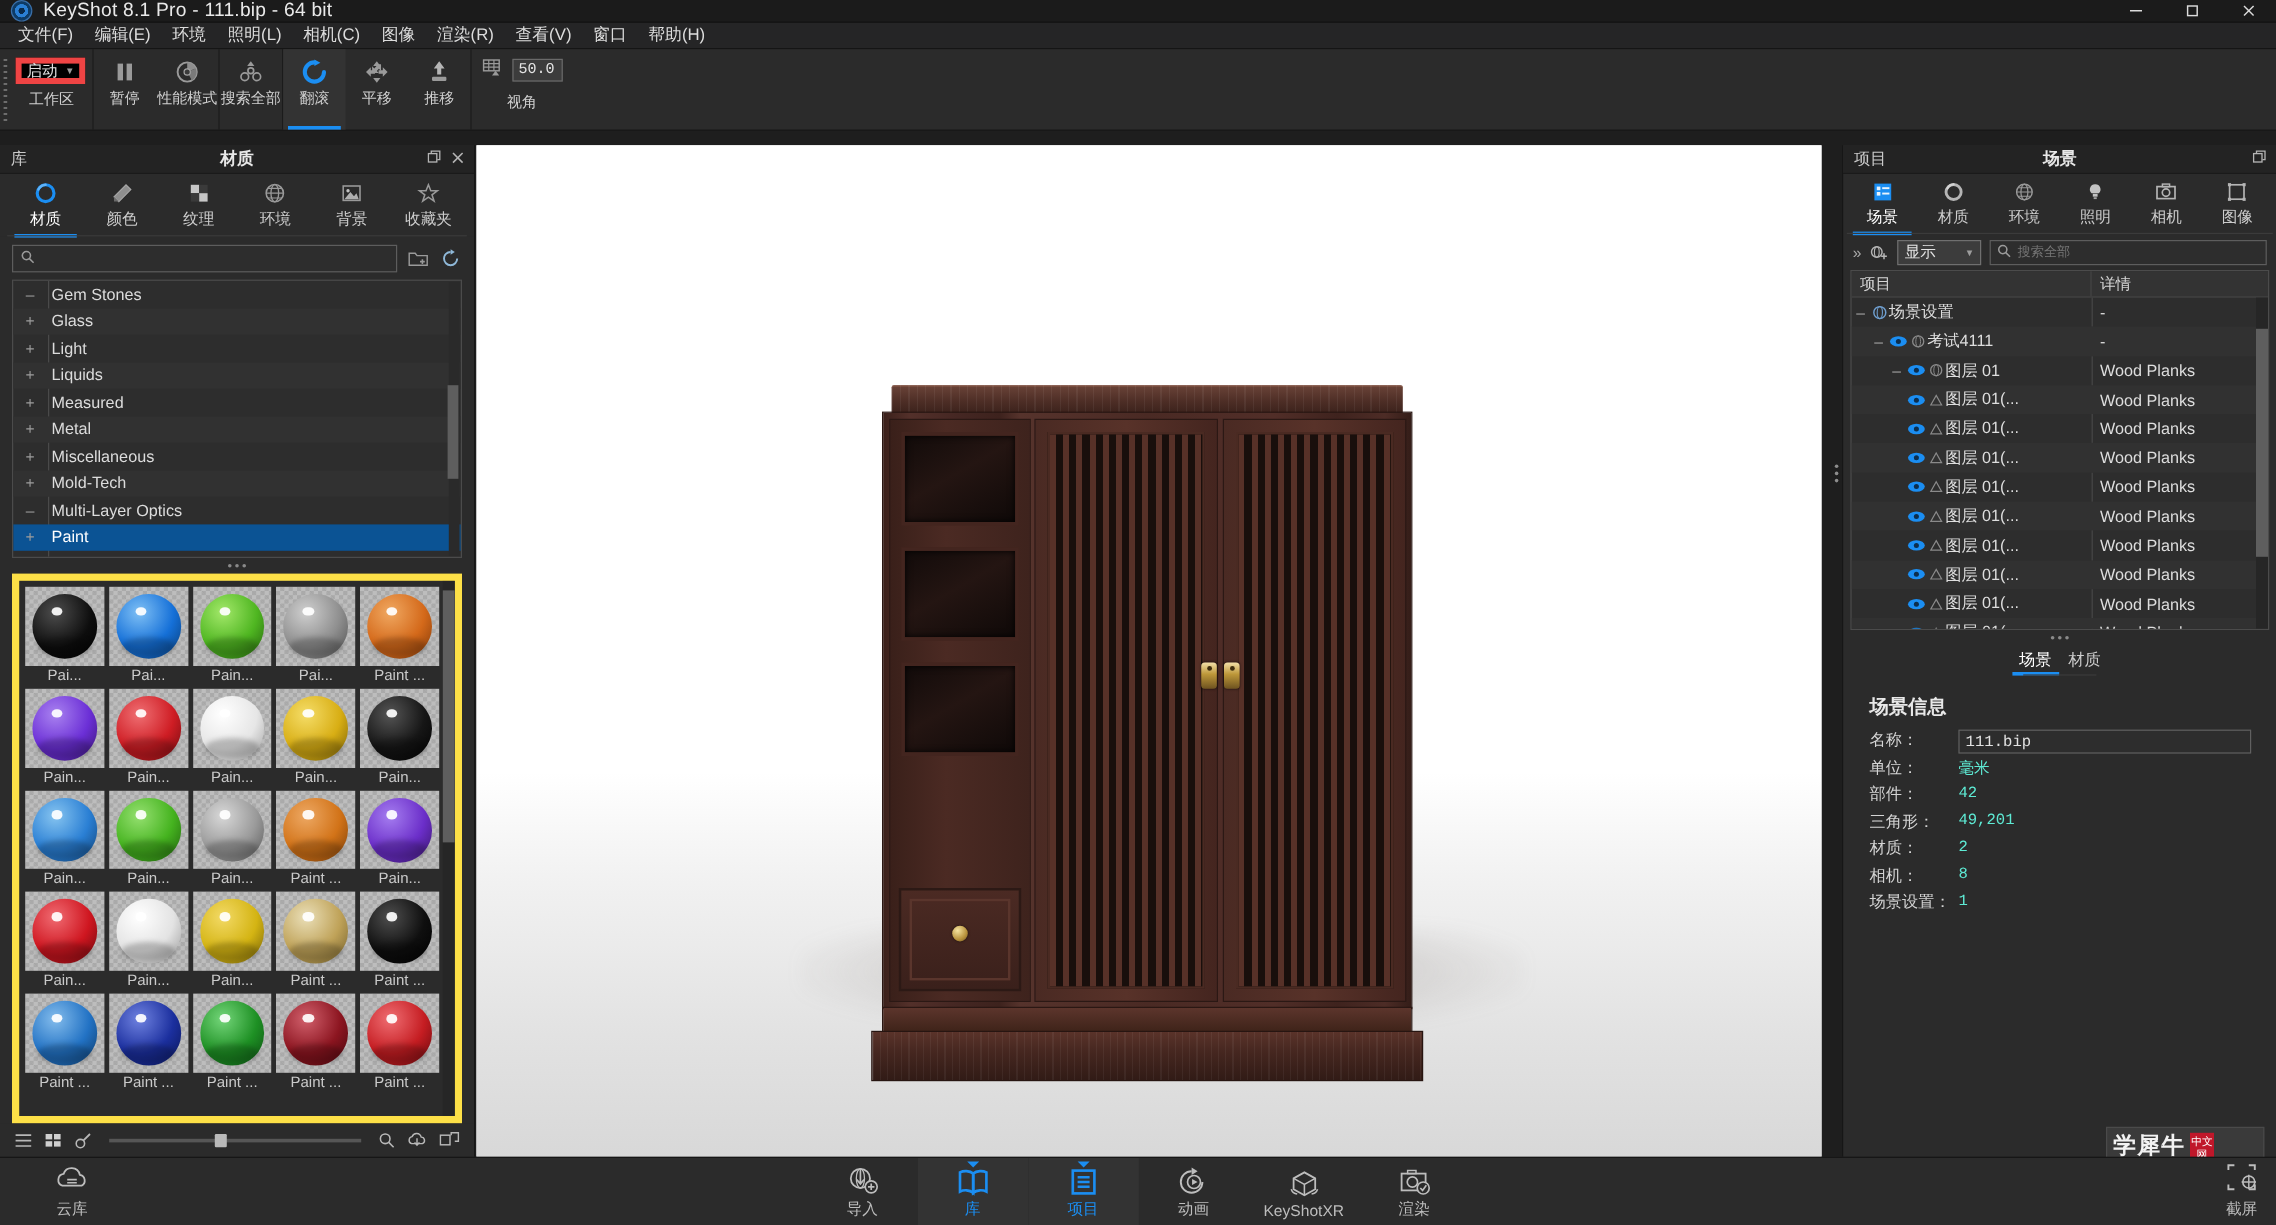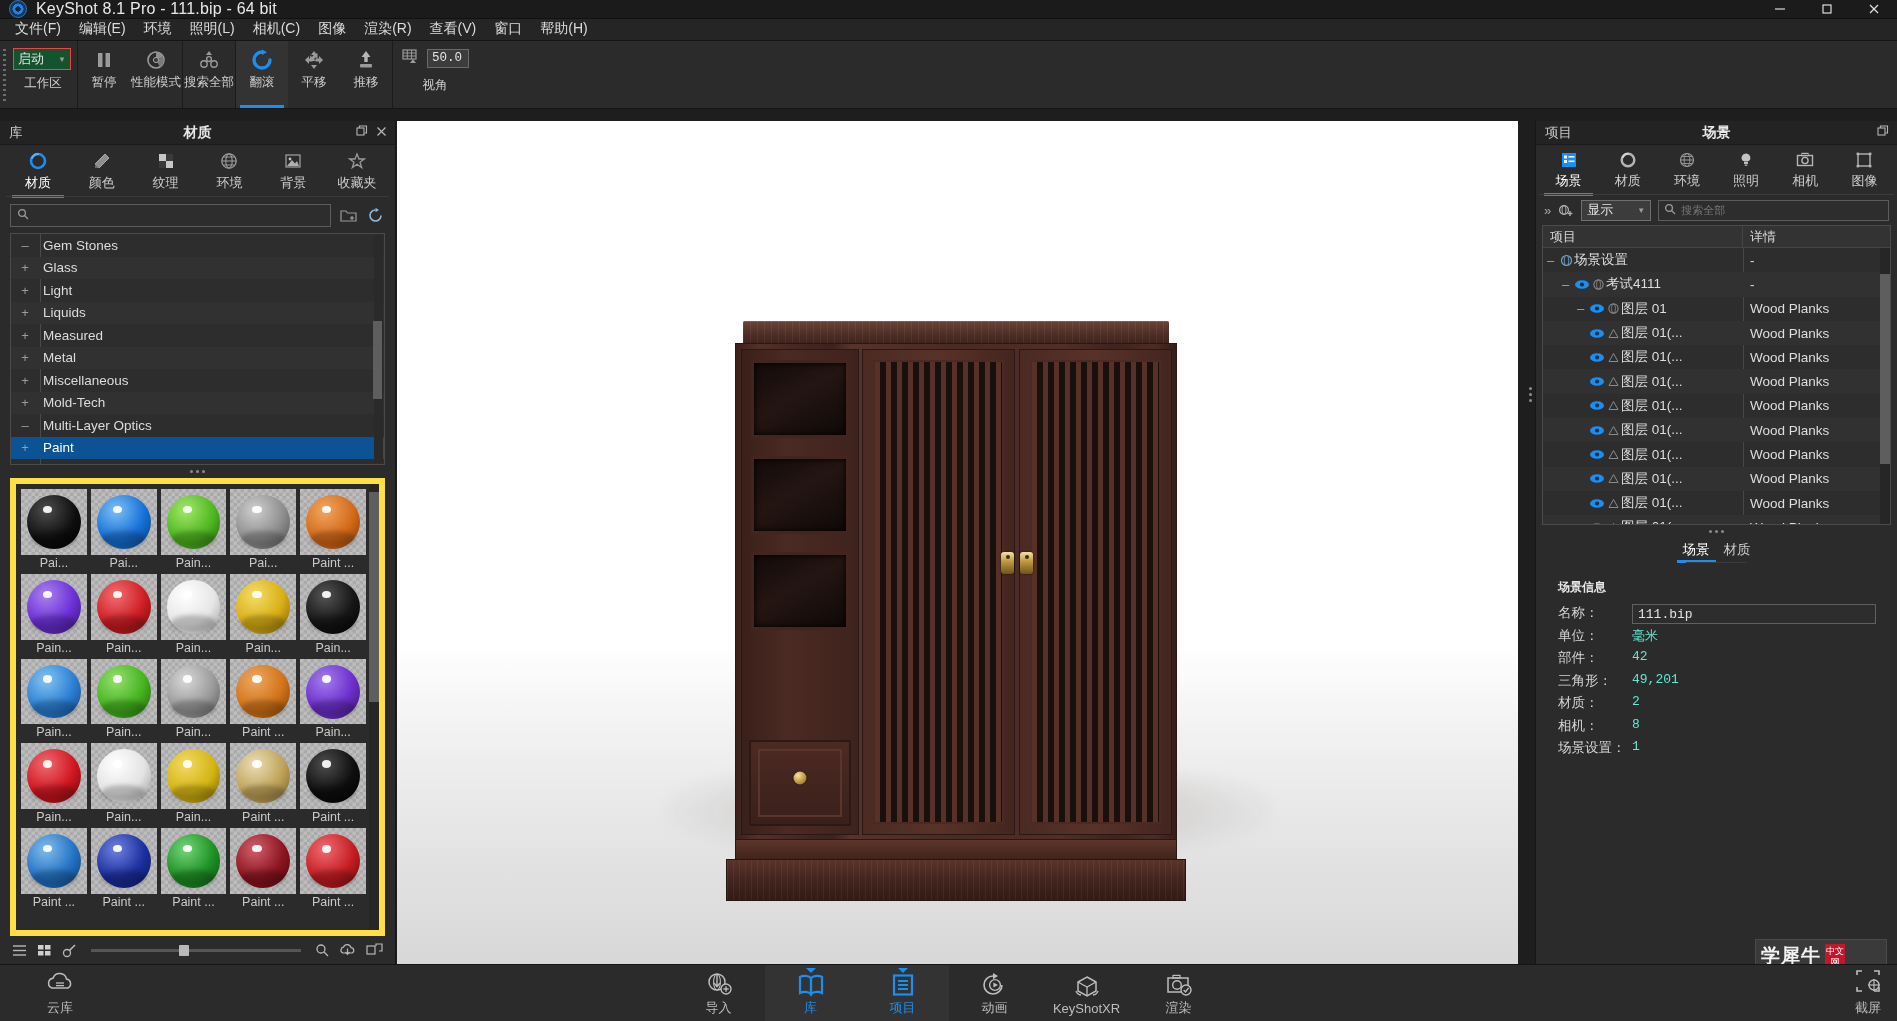--- a/index.html
+++ b/index.html
@@ -53,22 +53,22 @@
   }
   .tbtn.active { background: #333333; }
   .tbtn.active::after {
     content: ""; position: absolute; left: 4px; right: 4px; bottom: 0; height: 3px; background: #1b8ef2;
   }
   .tbtn .ico { height: 26px; display: flex; align-items: center; justify-content: center; }
   .tbtn .lbl {
     font-size: 12.5px; color: #cfcfcf; text-align: center; line-height: 14px; margin-top: 2px;
   }
   .ws-select {
-    width: 58px; height: 22px; margin: 7px 6px 0 4px; background: #14532d;
-    border: 1px solid #ef4444; display: flex; align-items: center;
+    width: 58px; height: 22px; margin: 7px 6px 0 4px; background: #000000;
+    border: 5px solid #ef4444; display: flex; align-items: center;
     padding: 0 4px; font-size: 13px; color: #e2e2e2; position: relative;
   }
   .ws-select .caret { margin-left: auto; font-size: 8px; color: #9a9a9a; }
   .ws-group { display: flex; flex-direction: column; align-items: center; border-right: 1px solid #1b1b1b; }
   .ws-group .lbl { font-size: 12.5px; color: #cfcfcf; margin-top: 5px; }
   .vp-group { display: flex; flex-direction: column; align-items: center; padding: 0 8px; }
   .vp-row { display: flex; align-items: center; gap: 7px; padding-top: 6px; }
   .vp-field {
     width: 42px; height: 19px; background: #3c3c3c; border: 1px solid #6a6a6a;
     color: #e4e4e4; font-size: 12.5px; display: flex; align-items: center; padding-left: 4px;
@@ -359,21 +359,21 @@
 
   .rp-splitter { height: 12px; display: flex; align-items: center; justify-content: center; gap: 3px; }
   .rp-splitter span { width: 3px; height: 3px; border-radius: 50%; background: #8a8a8a; }
 
   .sub-tabs { height: 26px; display: flex; align-items: flex-end; justify-content: center; gap: 14px; position: relative; }
   .sub-tab { font-size: 13.5px; color: #cdcdcd; padding-bottom: 4px; position: relative; }
   .sub-tab.active { color: #fff; }
   .sub-tab.active::after { content: ""; position: absolute; left: -6px; right: -6px; bottom: 0; height: 3px; background: #1b8ef2; }
   .sub-tabs-rule { position: absolute; left: 150px; right: 150px; bottom: 0; height: 1px; background: #3b3b3b; }
 
-  .info-title { font-size: 12px; font-weight: bold; color: #e8e8e8; padding: 16px 0 8px 22px; }
+  .info-title { font-size: 16px; font-weight: bold; color: #e8e8e8; padding: 16px 0 8px 22px; }
   .info-rows { padding-left: 22px; }
   .info-row { height: 22.5px; display: flex; font-size: 13.5px; }
   .info-key { width: 74px; color: #d4d4d4; }
   .info-val { color: #5eead4; font-family: "Liberation Mono", monospace; font-size: 13px; }
   .info-val.name-field {
     width: 244px; height: 20px; background: #2d2d2d; border: 1px solid #606060;
     display: flex; align-items: center; padding-left: 5px; color: #e2e2e2;
   }
 
   

